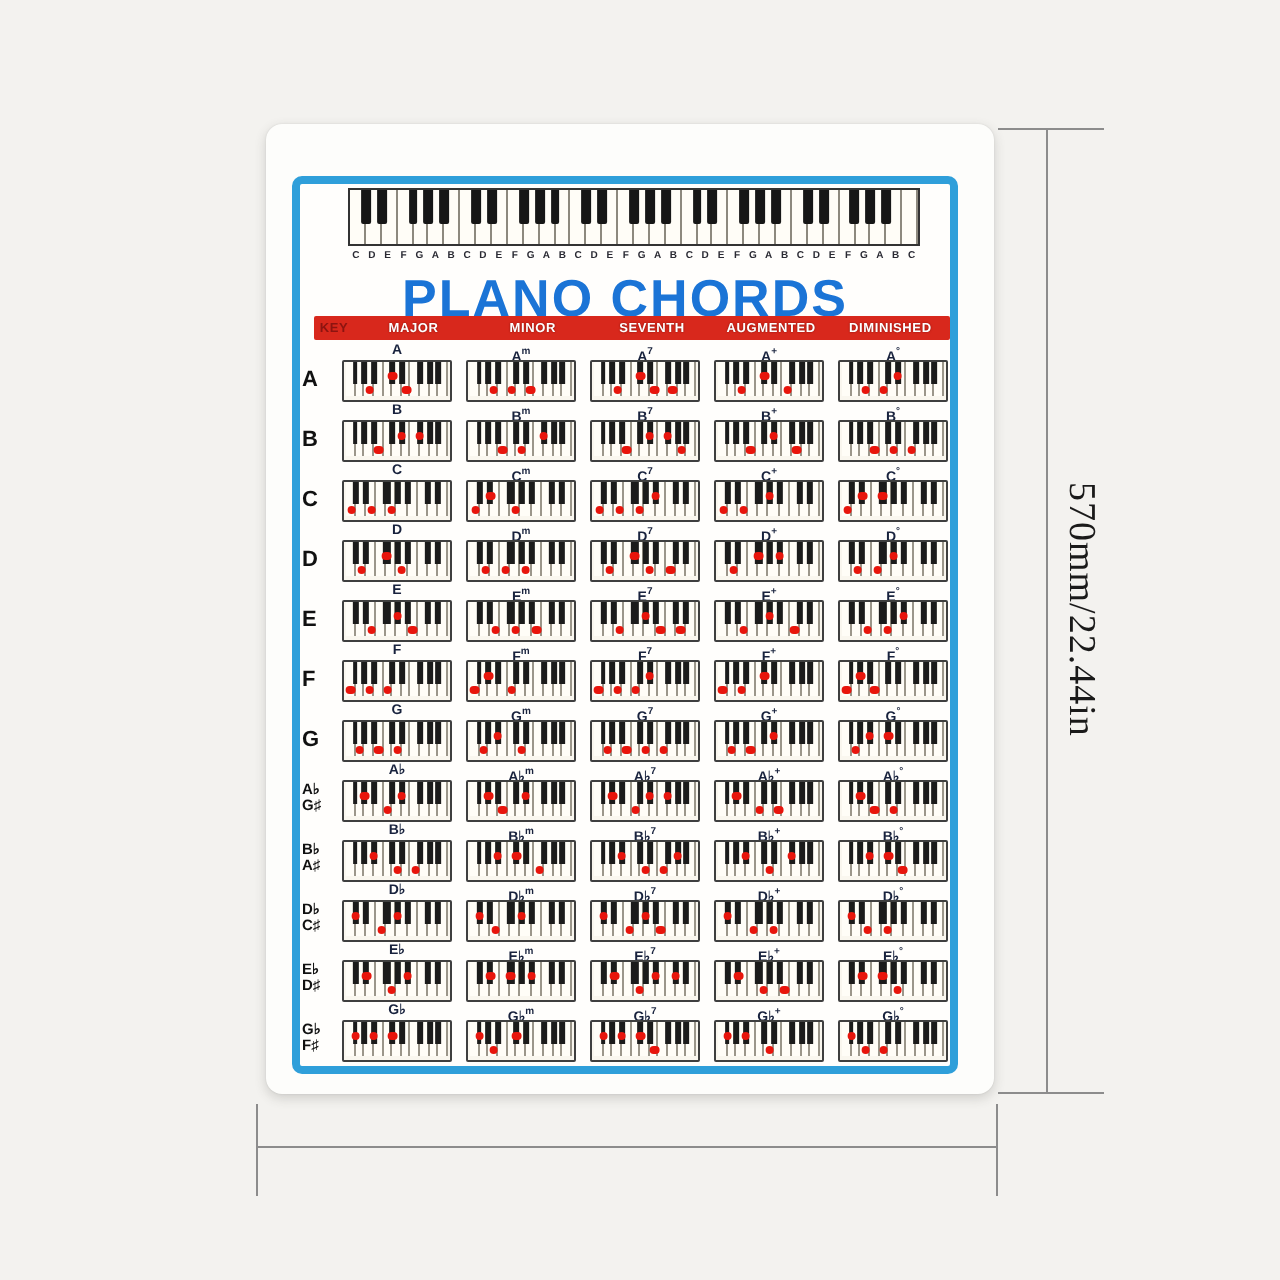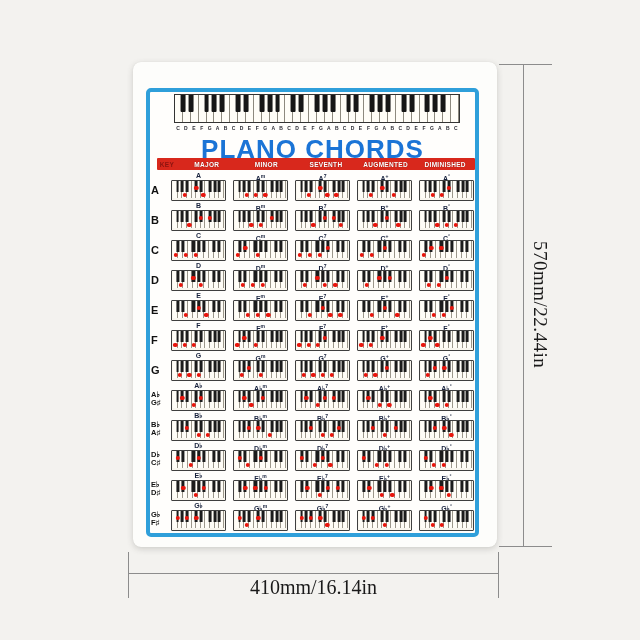--- a/index.html
+++ b/index.html
@@ -1952,15 +1952,14 @@
   </div>
 
   <div class="dimline" style="left:523px;top:64px;width:1px;height:482px;"></div>
   <div class="dimline" style="left:499px;top:64px;width:53px;height:1px;"></div>
   <div class="dimline" style="left:499px;top:546px;width:53px;height:1px;"></div>
   <div class="vlabel">570mm/22.44in</div>
 
   <div class="dimline" style="left:128px;top:573px;width:371px;height:1px;"></div>
   <div class="dimline" style="left:128px;top:552px;width:1px;height:46px;"></div>
   <div class="dimline" style="left:498px;top:552px;width:1px;height:46px;"></div>
-  <div class="hlabel">410mm/16.14in</div>
 
 </div>
 
 </body></html>

